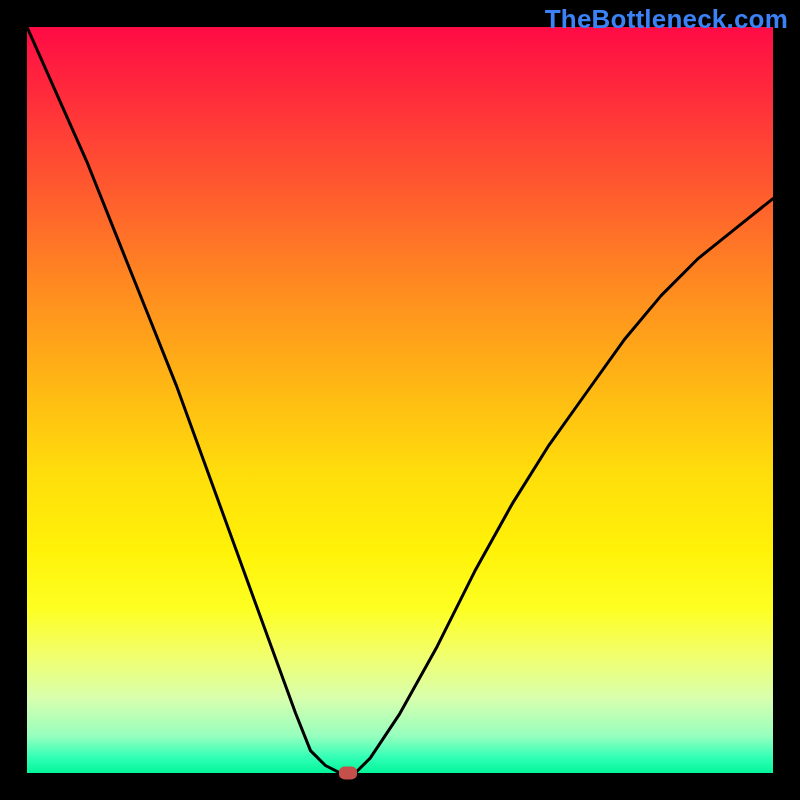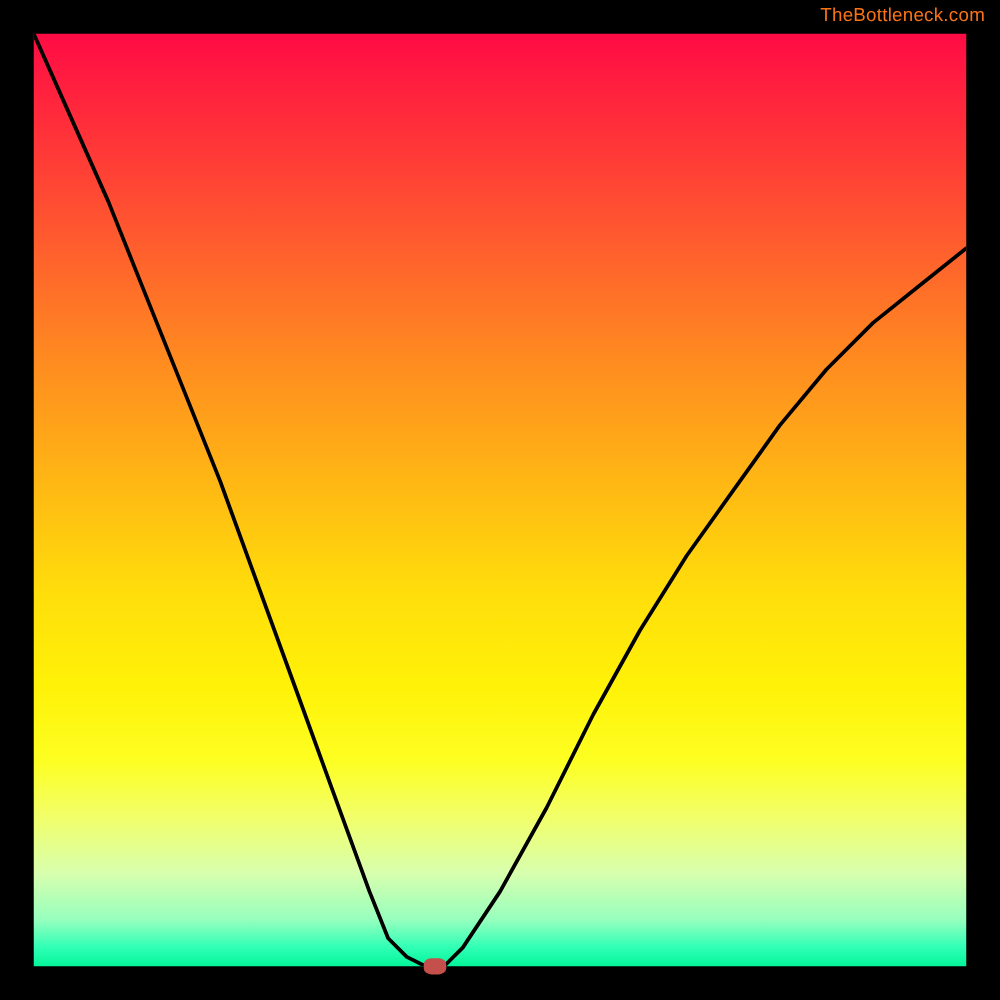--- a/index.html
+++ b/index.html
@@ -52,23 +52,23 @@
     width: 18px;
     height: 13px;
     border-radius: 6px / 5px;
     background: #c54f4b;
     transform: translate(-50%, -50%);
   }
   .watermark {
     position: absolute;
     top: 4px;
     right: 12px;
-    color: #f97316;
-    font-size: 15px;
-    font-weight: 400;
+    color: #3b82f6;
+    font-size: 26px;
+    font-weight: 700;
     letter-spacing: 0.2px;
     user-select: none;
   }
 </style>
 </head>
 <body>
 
 <div class="stage">
 
   <div class="plot">

